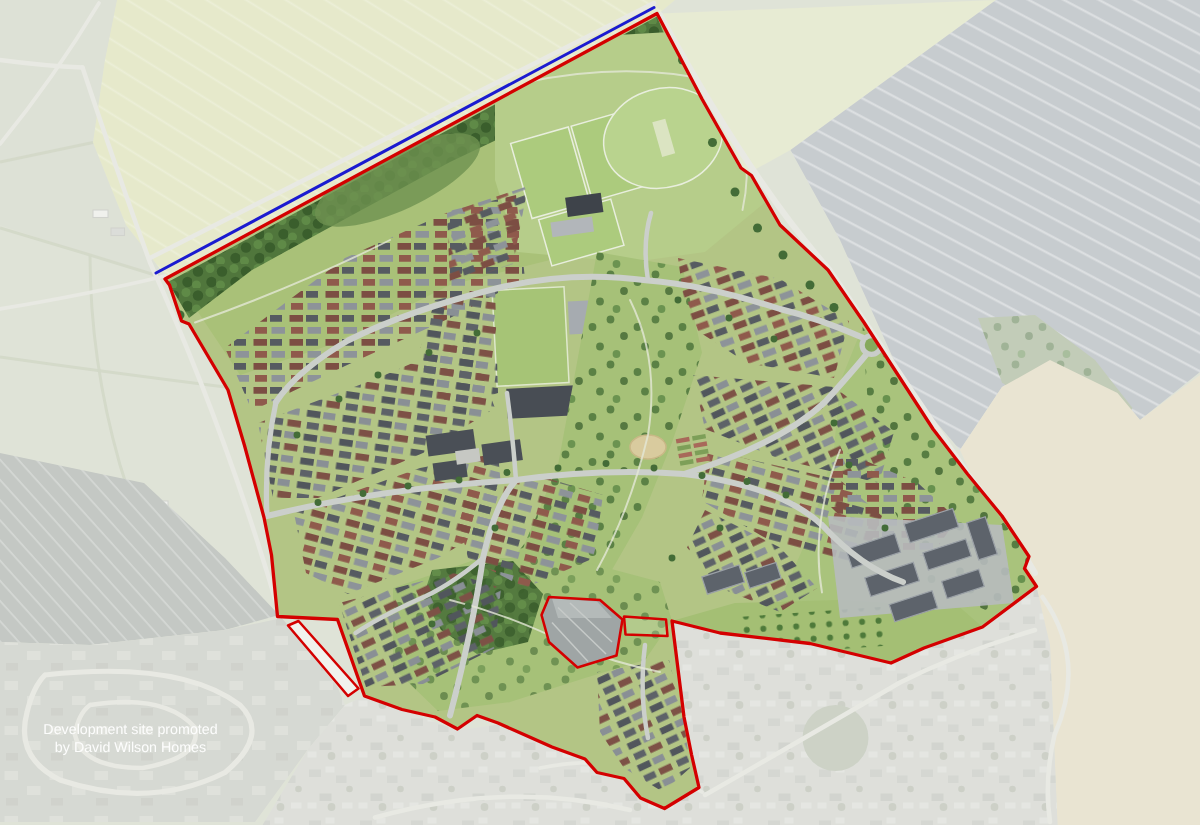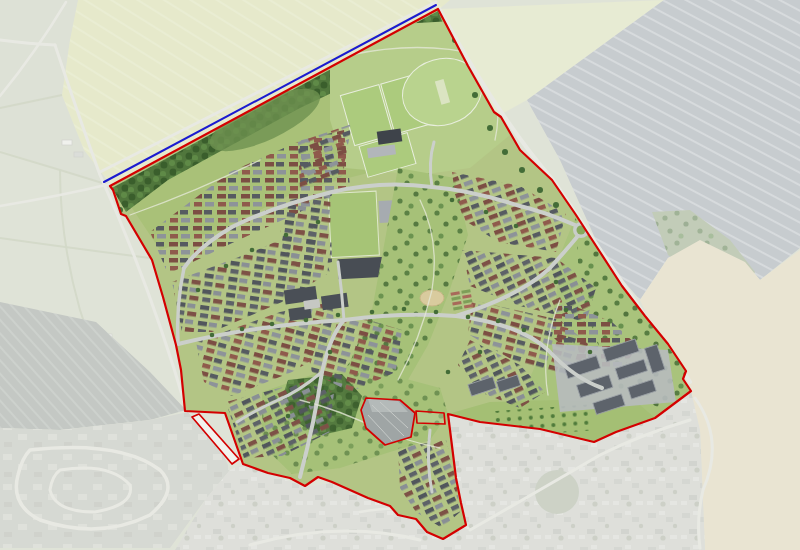--- a/index.html
+++ b/index.html
@@ -318,13 +318,17 @@
 
   <g>
     <polygon class="red-thin" points="192,417 199,414 239,459 232,464" fill="rgba(255,255,255,0.55)"></polygon>
     <path class="red" d="M110,186 L438,9 L468,66 L494,112 L501,117 L520,150 L552,180 L576,215 L600,252 L622,286 L645,316 L668,344 L686,371 L683,379 L691,391 L655,418 L616,432 L594,442 L540,429 L480,422 L448,414 L452,446 L456,478 L461,503 L466,525 L443,539 L427,532 L416,519 L398,515 L390,506 L368,498 L350,490 L332,482 L318,477 L305,486 L290,478 L268,473 L243,464 L225,413 L185,411 L181,370 L176,345 L163,297 L152,260 L126,216 L121,214 L113,190 Z"></path>
     <path class="red-thin" fill="none" d="M366,398 L400,400 L415,413 L411,437 L385,445 L366,428 L361,410 Z"></path>
     <path class="red-thin" fill="rgba(255,255,255,0.15)" d="M416,411 L444,413 L445,424 L417,423 Z"></path>
     <path class="blue" d="M104,182 L436,5"></path>
   </g>
 </svg>
 
+<div class="caption">
+  <div>Development site promoted</div>
+  <div>by David Wilson Homes</div>
 </div>
+</div>
 
 </body></html>

